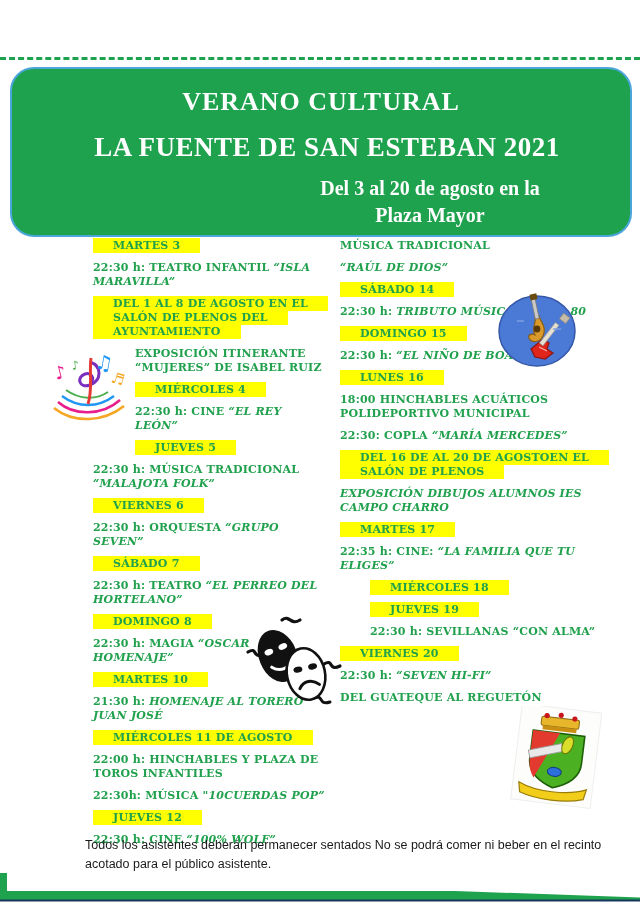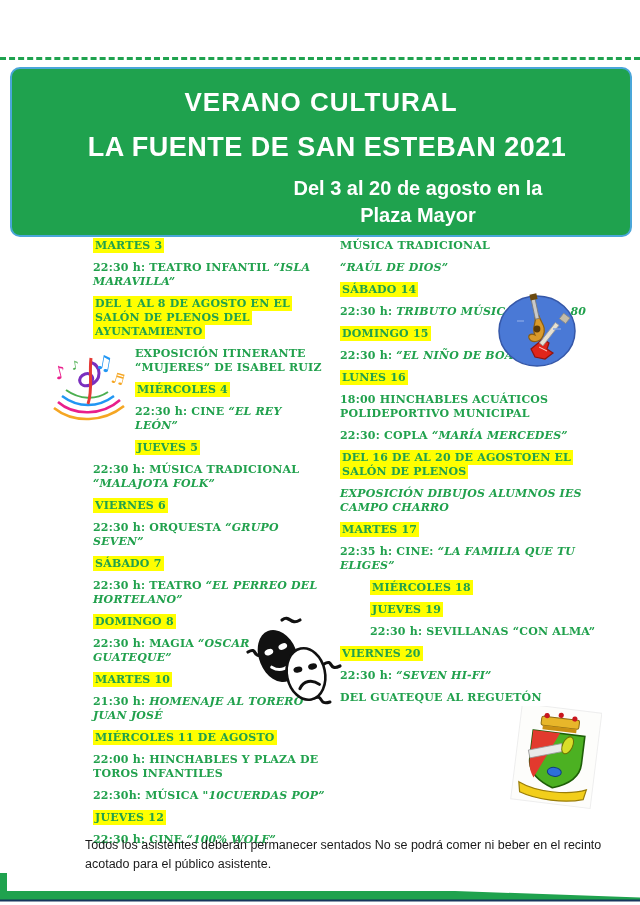--- a/index.html
+++ b/index.html
@@ -11,36 +11,36 @@
   }
   *{box-sizing:border-box;margin:0;padding:0;}
   body{background:#888;font-family:"Liberation Sans",sans-serif;}
   #page{position:relative;width:640px;height:905px;background:#fff;margin:0 auto;overflow:hidden;}
 
   
   #top-dash{position:absolute;top:57px;left:0;width:640px;height:0;border-top:3px dashed var(--green);}
 
   
   #header-box{position:absolute;top:67px;left:10px;width:622px;height:170px;background:var(--green);
-    border:2px solid var(--blue-border);border-radius:10px;color:#fff;
-    font-family:Liberation Sans, sans-serif;font-weight:bold;}
+    border:2px solid var(--blue-border);border-radius:24px;color:#fff;
+    font-family:Liberation Serif, serif;font-weight:bold;}
   #header-box .t1{position:absolute;top:18px;left:0;width:100%;text-align:center;
     font-size:26px;letter-spacing:1px;}
   #header-box .t2{position:absolute;top:63px;left:0;width:100%;text-align:center;
     font-size:27px;letter-spacing:.5px;margin-left:6px;}
-  #header-box .sub{position:absolute;top:106px;right:40px;width:344px;text-align:center;
+  #header-box .sub{position:absolute;top:106px;right:28px;width:344px;text-align:center;
     font-size:20px;line-height:27px;}
 
   
   .col{position:absolute;color:var(--text-green);}
   #col-left{left:93px;top:239px;width:232px;}
   #col-right{left:340px;top:239px;width:270px;}
   .line{font-family:"DejaVu Serif",serif;font-weight:bold;font-size:11px;line-height:14px;
     letter-spacing:.2px;margin-bottom:8px;color:var(--text-green);}
-  .hl{background:var(--hl);padding:1px 2px;box-decoration-break:clone;-webkit-box-decoration-break:clone;}
+  .hl{background:var(--hl);padding:1px 20px;box-decoration-break:clone;-webkit-box-decoration-break:clone;}
   .it{font-style:italic;}
   #col-left .ind{padding-left:42px;}
   #col-right .ind{padding-left:30px;}
 
   
   .clip{position:absolute;}
   #music-notes{left:44px;top:350px;}
   #guitars{left:497px;top:291px;}
   #masks{left:240px;top:612px;}
   #crest{left:510px;top:706px;}
@@ -73,21 +73,21 @@
       <div class="line ind"><span>EXPOSICIÓN ITINERANTE “MUJERES” DE ISABEL RUIZ</span></div>
       <div class="line ind"><span class="hl"><span>MIÉRCOLES 4</span></span></div>
       <div class="line ind"><span>22:30 h: CINE </span><span class="it">“EL REY LEÓN”</span></div>
       <div class="line ind"><span class="hl"><span>JUEVES 5</span></span></div>
       <div class="line"><span>22:30 h: MÚSICA TRADICIONAL </span><span class="it">“MALAJOTA FOLK”</span></div>
       <div class="line"><span class="hl"><span>VIERNES 6</span></span></div>
       <div class="line"><span>22:30 h: ORQUESTA </span><span class="it">“GRUPO SEVEN”</span></div>
       <div class="line"><span class="hl"><span>SÁBADO 7</span></span></div>
       <div class="line"><span>22:30 h: TEATRO </span><span class="it">“EL PERREO DEL HORTELANO”</span></div>
       <div class="line"><span class="hl"><span>DOMINGO 8</span></span></div>
-      <div class="line"><span>22:30 h: MAGIA </span><span class="it">“OSCAR GUATEQUE”</span></div>
+      <div class="line"><span>22:30 h: MAGIA </span><span class="it">“OSCAR HOMENAJE”</span></div>
       <div class="line"><span class="hl"><span>MARTES 10</span></span></div>
       <div class="line"><span>21:30 h: </span><span class="it">HOMENAJE AL TORERO JUAN JOSÉ</span></div>
       <div class="line"><span class="hl"><span>MIÉRCOLES 11 DE AGOSTO</span></span></div>
       <div class="line"><span>22:00 h: HINCHABLES Y PLAZA DE TOROS INFANTILES</span></div>
       <div class="line"><span>22:30h: MÚSICA </span><span class="it">"10CUERDAS POP”</span></div>
       <div class="line"><span class="hl"><span>JUEVES 12</span></span></div>
       <div class="line"><span>22:30 h: CINE </span><span class="it">“100% WOLF”</span></div>
     </div>
   <div id="col-right" class="col">
       <div class="line"><span>MÚSICA TRADICIONAL</span></div>

